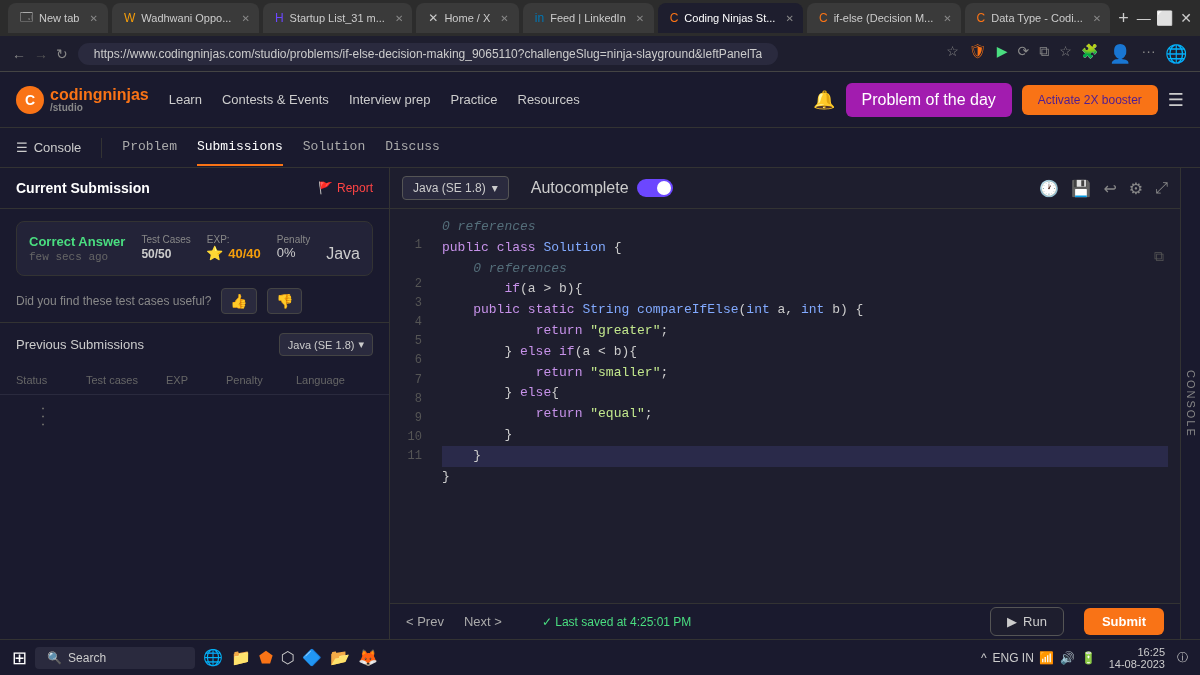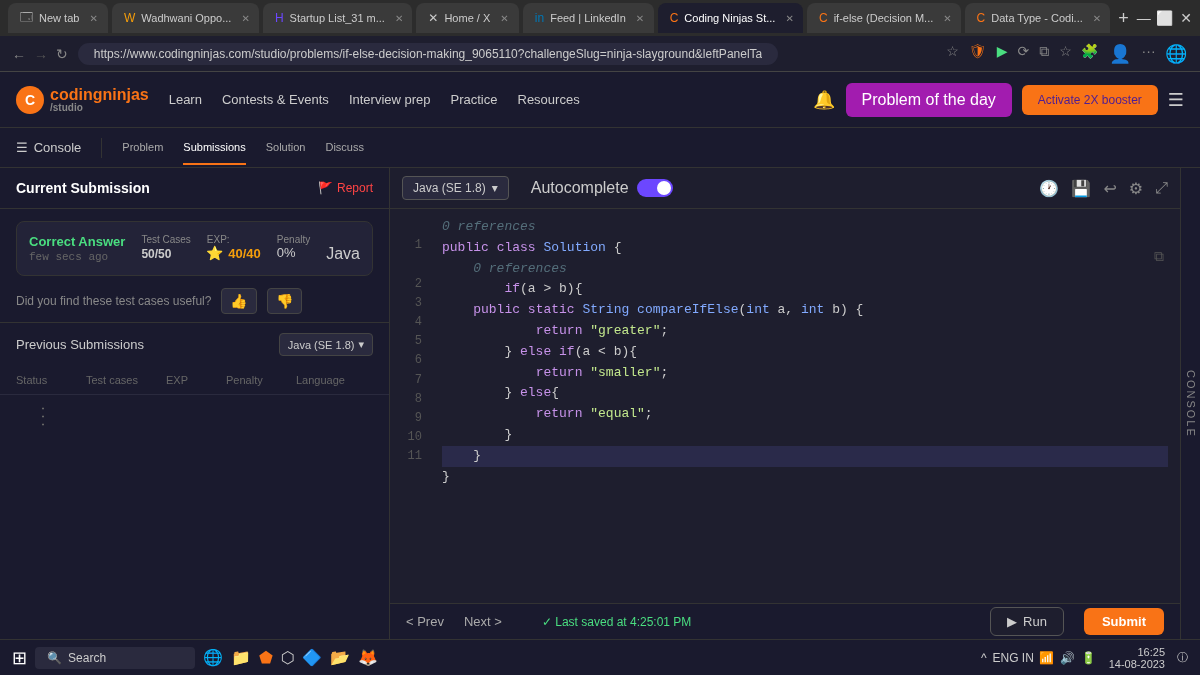--- a/index.html
+++ b/index.html
@@ -26,21 +26,21 @@
     .nav-links { display: flex; gap: 20px; color: #ccc; font-size: 13px; }
     .nav-links span { cursor: pointer; }
     .header-actions { display: flex; align-items: center; gap: 10px; margin-left: auto; }
     .btn-problem { background: #a21caf; color: white; border: none; border-radius: 6px; padding: 8px 16px; font-size: 16px; cursor: pointer; font-weight: 500; }
     .btn-booster { background: #f97316; color: #4c1d95; border: none; border-radius: 6px; padding: 8px 16px; font-size: 12px; cursor: pointer; font-weight: 500; }
 
     
     .sub-nav { background: #1a1a2e; border-bottom: 1px solid #333; height: 40px; display: flex; align-items: center; padding: 0 16px; gap: 20px; }
     .topics-btn { display: flex; align-items: center; gap: 6px; color: #ccc; font-size: 13px; cursor: pointer; }
     .sub-nav-links { display: flex; gap: 20px; }
-    .sub-nav-link { color: #aaa; font-size: 11px; cursor: pointer; padding: 10px 0; }
+    .sub-nav-link { color: #aaa; font-size: 13px; cursor: pointer; padding: 10px 0; font-family: Liberation Mono, monospace; }
     .sub-nav-link.active { color: #fff; border-bottom: 2px solid #f97316; }
 
     
     .main-layout { display: flex; height: calc(675px - 36px - 36px - 56px - 40px - 36px); }
 
     
     .left-panel { width: 390px; background: #1a1a2e; border-right: 1px solid #333; display: flex; flex-direction: column; overflow: hidden; }
     .left-panel-header { padding: 12px 16px; display: flex; align-items: center; justify-content: space-between; border-bottom: 1px solid #333; }
     .current-submission-title { font-size: 14px; font-weight: 600; color: #fff; }
     .report-btn { background: none; border: none; color: #ff4444; font-size: 12px; cursor: pointer; display: flex; align-items: center; gap: 4px; }

